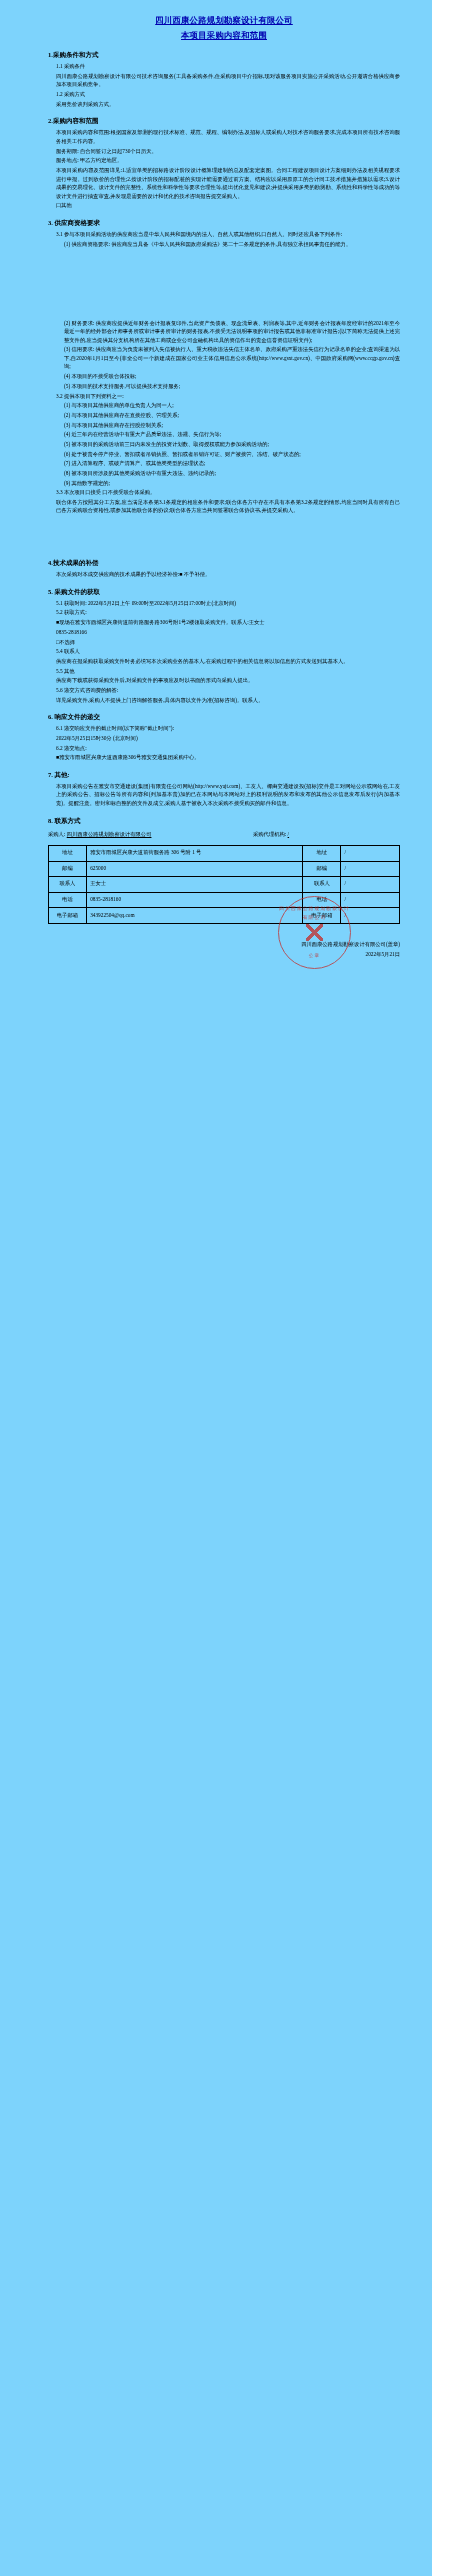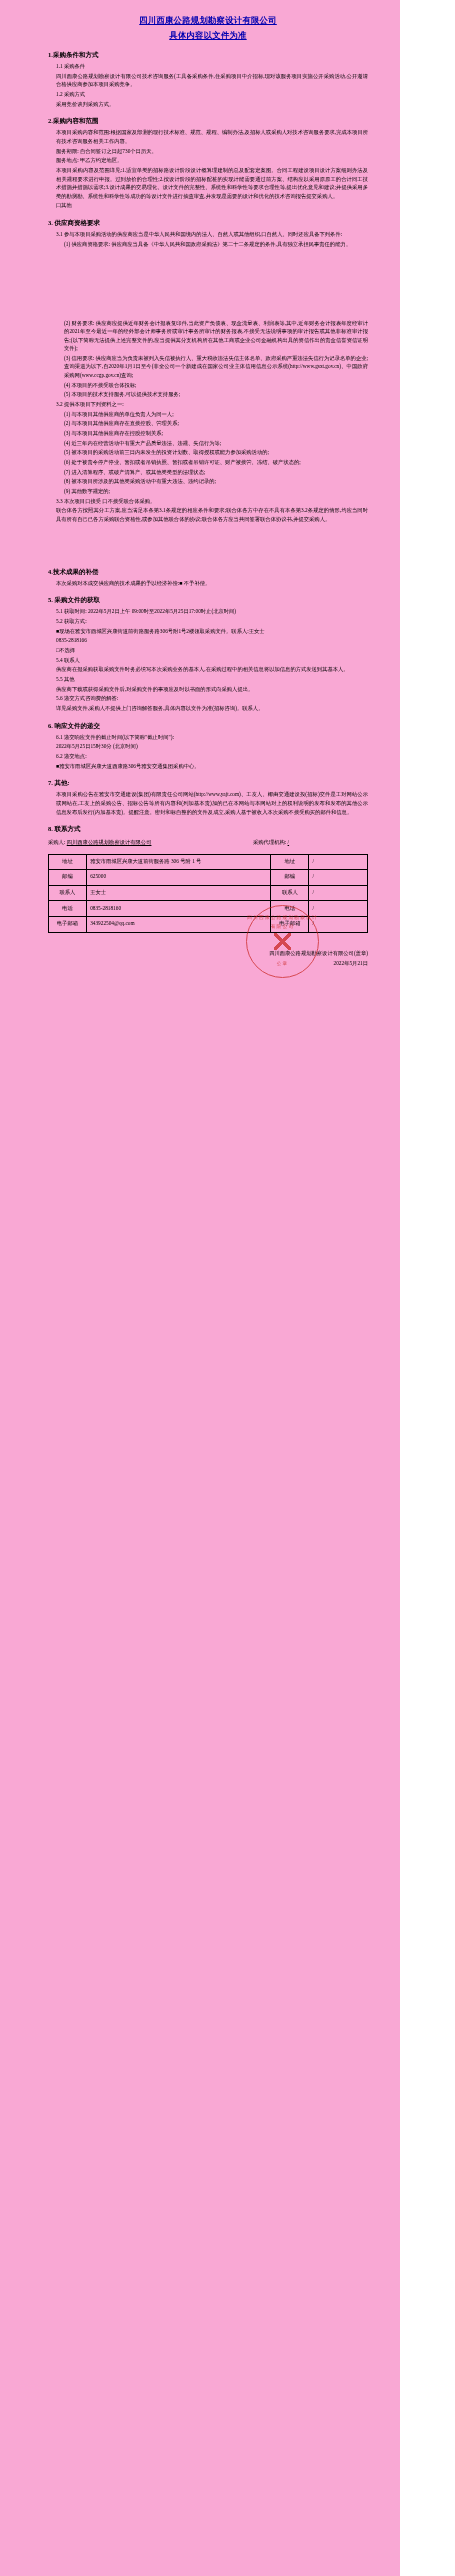--- a/index.html
+++ b/index.html
@@ -7,25 +7,25 @@
     padding: 0;
     background: #ffffff;
   }
   body {
     width: 456px;
     font-family: "Liberation Serif", "DejaVu Serif", serif;
     color: #000;
   }
   .page {
     position: relative;
-    width: 400px;
+    width: 432px;
     min-height: 2576px;
     box-sizing: border-box;
     padding: 15px 32px 34px 48px;
-    background: #f9a8d4;
+    background: #7dd3fc;
   }
   .doc-title {
     text-align: center;
     font-weight: bold;
     font-size: 8.3px;
     letter-spacing: 0.3px;
     line-height: 1.5;
     color: #0000b0;
     text-decoration: underline;
   }
@@ -138,21 +138,21 @@
     bottom: 8px;
     font-size: 4.6px;
   }
 </style>
 </head>
 <body>
 
 <div class="page">
 
   <div class="doc-title">四川西康公路规划勘察设计有限公司</div>
-  <div class="doc-title2">具体内容以文件为准</div>
+  <div class="doc-title2">本项目采购内容和范围</div>
 
   <div class="sec">1.采购条件和方式</div>
   <div class="p ind">1.1 采购条件</div>
   <div class="p ind">四川西康公路规划勘察设计有限公司技术咨询服务(工具备采购条件,住采购项目中介招标,现对该服务项目实施公开采购活动,公开邀请合格供应商参加本项目采购竞争。</div>
   <div class="p ind">1.2 采购方式</div>
   <div class="p ind">采用竞价谈判采购方式。</div>
 
   <div class="sec">2.采购内容和范围</div>
   <div class="p ind">本项目采购内容和范围:根据国家及部测的现行技术标准、规范、规程、编制办法,及招标人或采购人对技术咨询服务要求,完成本项目所有技术咨询服务相关工作内容。</div>
   <div class="p ind">服务期限: 自合同签订之日起730个日历天。</div>

